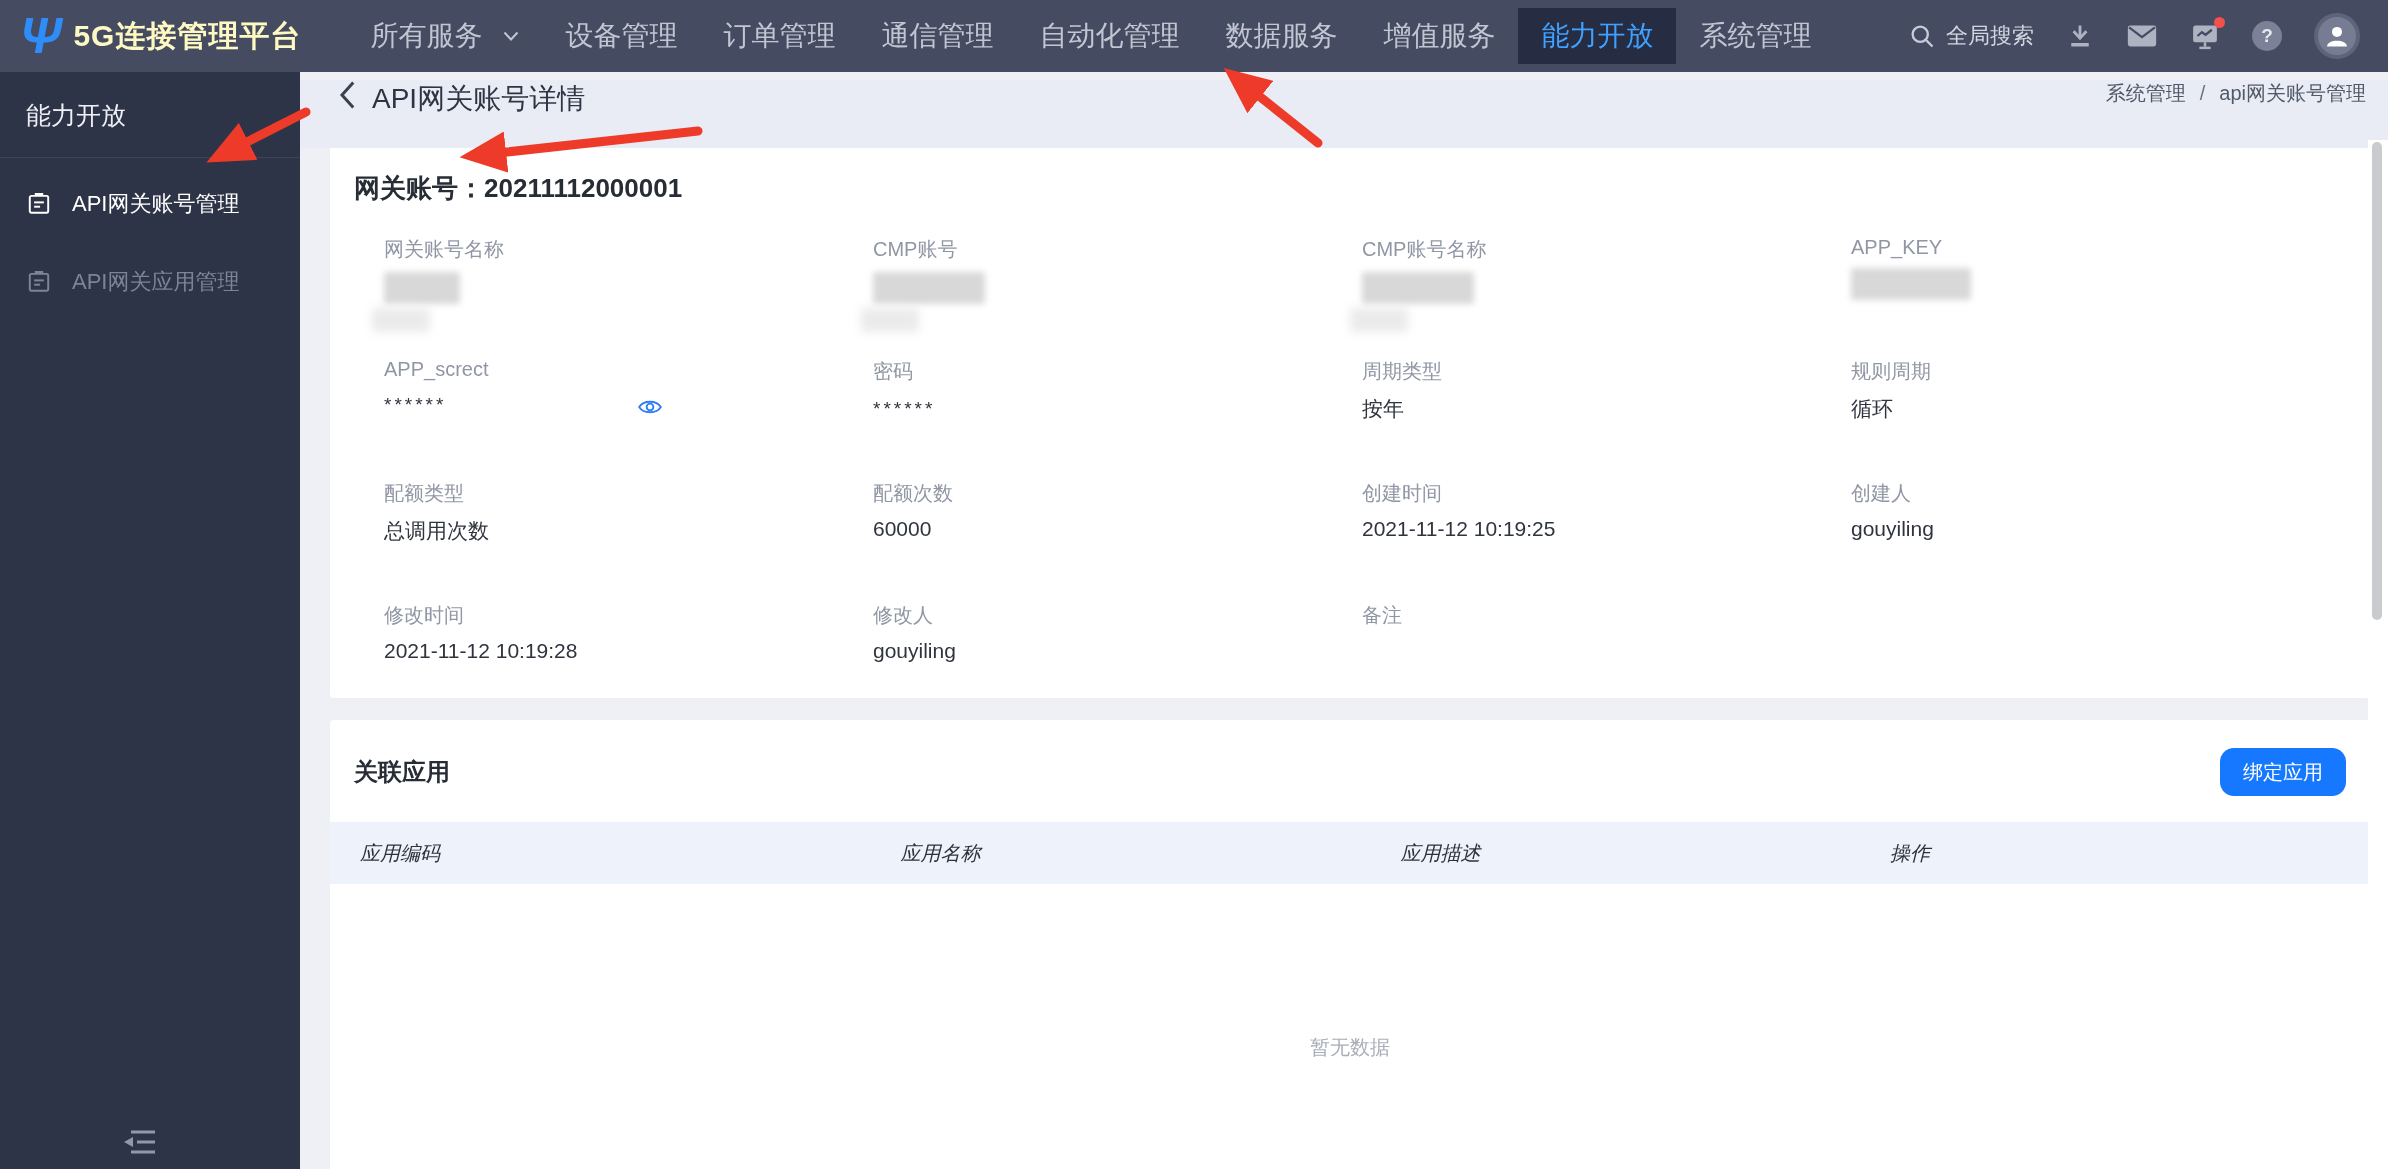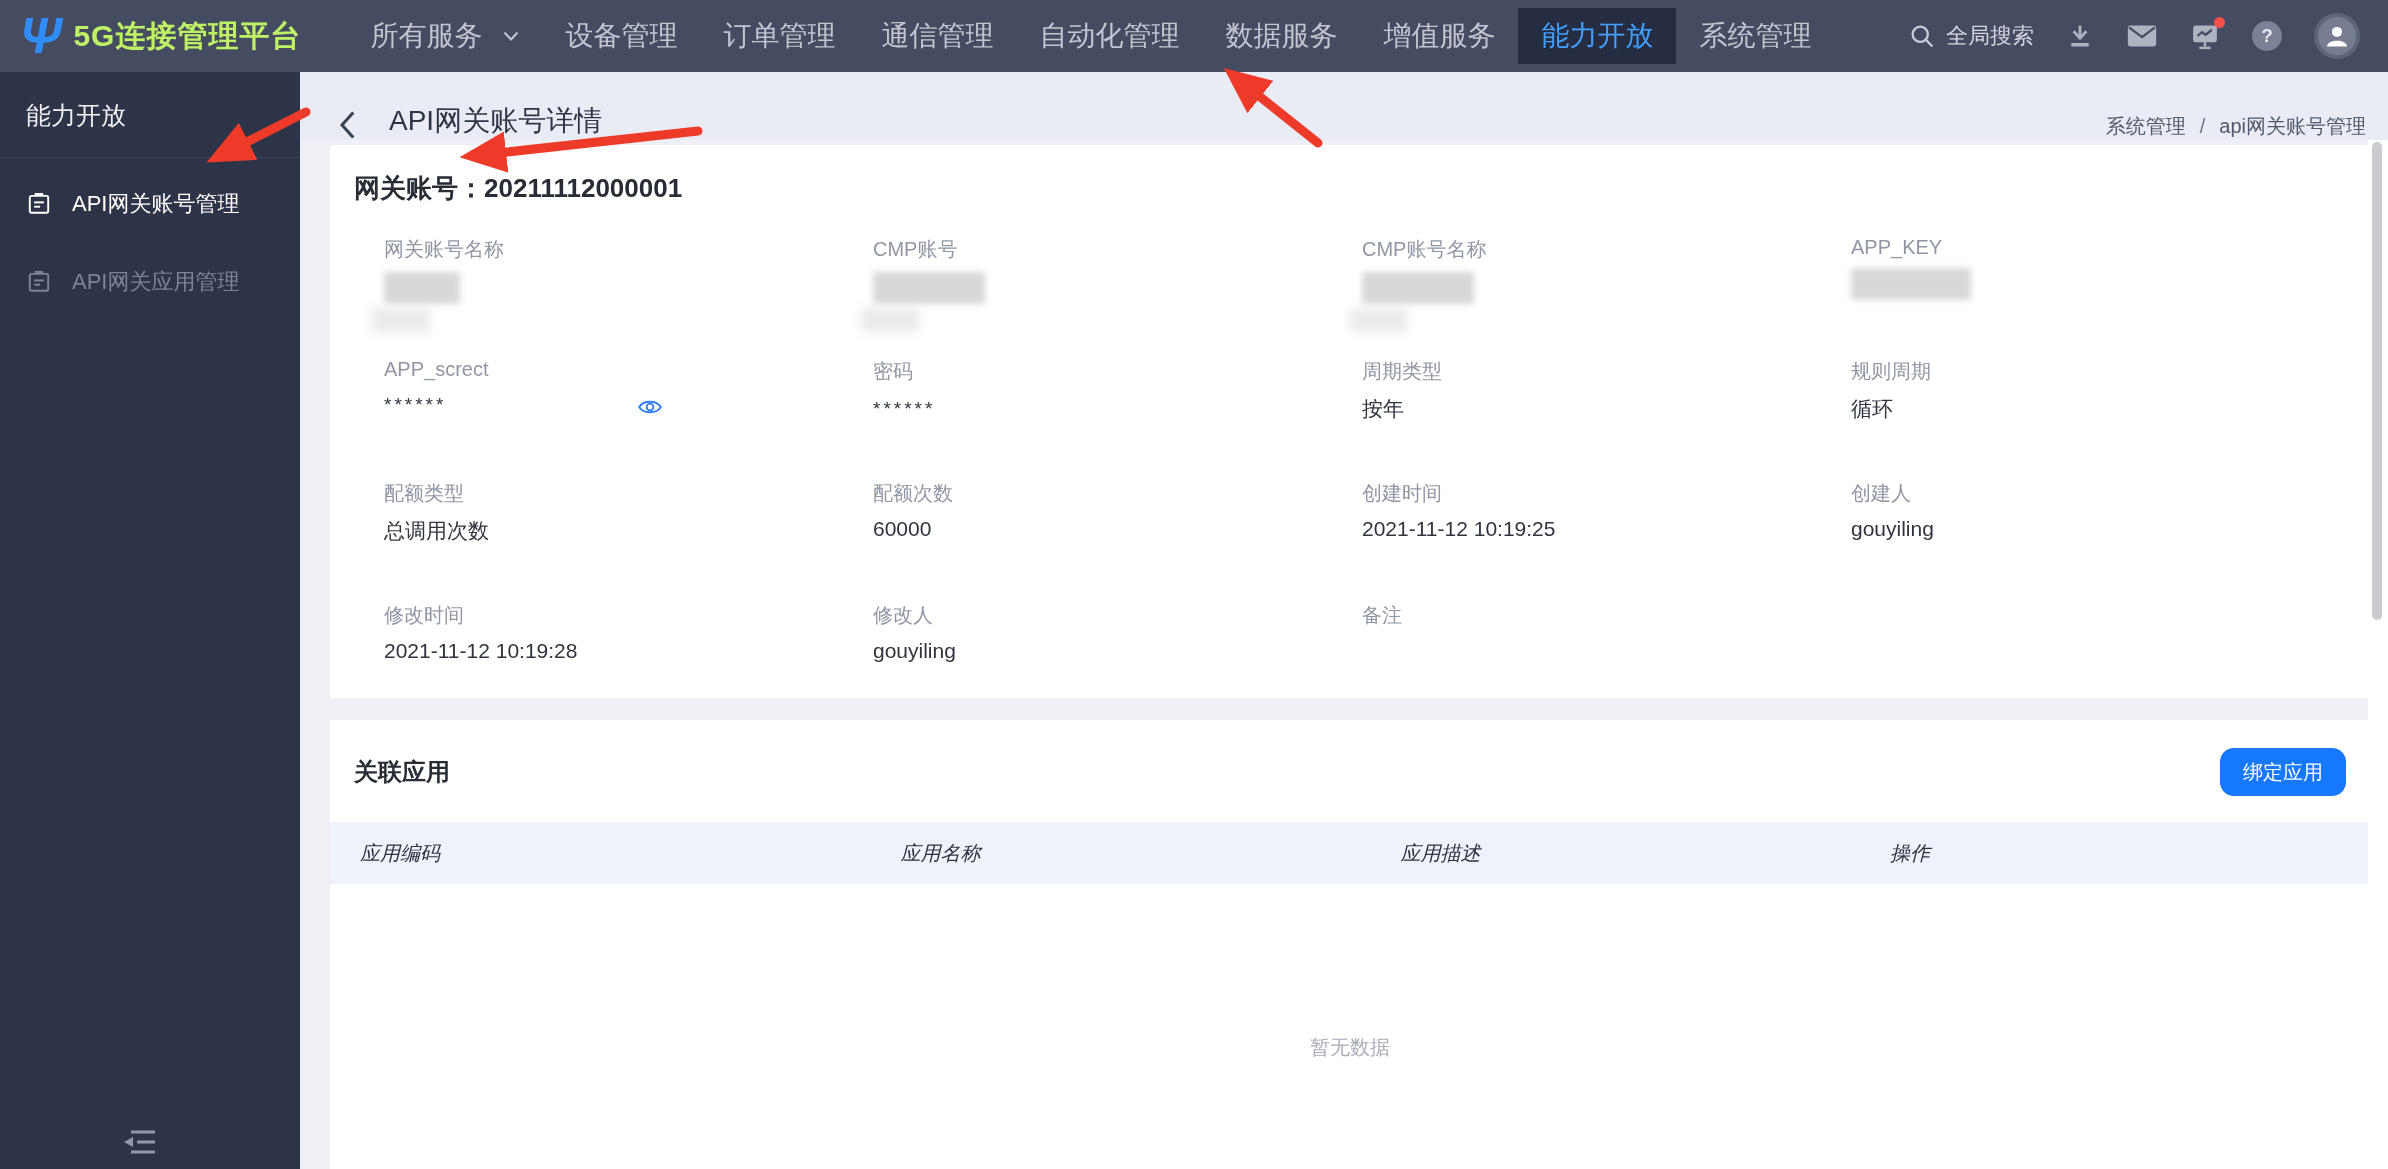--- a/index.html
+++ b/index.html
@@ -7,41 +7,41 @@
   body {
     position:relative; overflow:hidden;
     background:#eef0f6;
     font-family:"Liberation Sans","DejaVu Sans",sans-serif;
     color:#2f343e;
   }
   
   .navbar { position:absolute; inset:0 0 auto 0; height:72px; background:#454b61; display:flex; align-items:center; z-index:10; }
   .brand { display:flex; align-items:center; padding-left:20px; flex:0 0 auto; }
   .logo { color:#2e8df8; font-size:50px; line-height:52px; font-weight:bold; font-style:italic; margin-right:12px; }
-  .brand-title { color:#bef264; font-size:30px; font-weight:bold; letter-spacing:1px; white-space:nowrap; }
+  .brand-title { color:#fef9c3; font-size:30px; font-weight:bold; letter-spacing:1px; white-space:nowrap; }
   .nav-menu { display:flex; align-items:center; height:72px; margin-left:46px; }
   .nav-item { color:#c2c6d2; font-size:28px; height:56px; display:flex; align-items:center; padding:0 23px; cursor:pointer; white-space:nowrap;gap:12px; }
   .nav-item .chev { margin-left:9px; display:inline-flex; }
   .nav-item.active { background:#262c42; color:#3fa1ff; }
   .nav-right { margin-left:auto; display:flex; align-items:center; gap:32px; padding-right:28px; }
   .search-box { display:flex; align-items:center; gap:10px; color:#d3d6e0; font-size:22px; cursor:pointer; white-space:nowrap; }
   .icon-btn { display:inline-flex; position:relative; cursor:pointer; }
   .red-dot { position:absolute; top:-4px; right:-5px; width:11px; height:11px; border-radius:50%; background:#f5504a; }
   .help-circle { width:30px; height:30px; border-radius:50%; background:#7b8196; color:#e6e8f0; font-size:19px; font-weight:bold; display:flex; align-items:center; justify-content:center; cursor:pointer; }
   .avatar { width:46px; height:46px; border-radius:50%; background:#767d92; border:4px solid #5d647b; display:flex; align-items:center; justify-content:center; cursor:pointer; }
   
   .sidebar { position:absolute; left:0; top:72px; width:300px; height:1097px; background:#2e3447; z-index:5; }
   .sidebar-title { color:#eef0f6; font-size:25px; padding:27px 0 25px 26px; }
   .sidebar-divider { height:1px; background:#3d4459; }
   .side-item { display:flex; align-items:center; gap:20px; height:64px; padding-left:26px; color:#7e8498; font-size:22px; cursor:pointer; margin-top:14px; }
   .side-item.active { color:#ffffff; }
   .side-item .s-icon { display:inline-flex; }
   .collapse-btn { position:absolute; left:120px; bottom:12px; cursor:pointer; display:inline-flex; }
   
-  .page-header { position:absolute; left:300px; top:72px; width:2088px; height:68px; background:#e9ecf4; display:flex; align-items:flex-end; z-index:4;gap:17px; }
+  .page-header { position:absolute; left:300px; top:80px; width:2088px; height:68px; background:#e9ecf4; display:flex; align-items:flex-start; z-index:4; }
   .back-btn { margin-left:36px; display:inline-flex; cursor:pointer; }
   .page-title { margin-left:14px; font-size:28px; color:#2e3443; }
   .breadcrumb { margin-left:auto; margin-right:22px; display:flex; align-items:center; gap:14px; font-size:20px; }
   .crumb { color:#525a6a; cursor:pointer; }
   .crumb-sep { color:#6d7484; }
   
   .card { position:absolute; background:#ffffff; border-radius:4px; }
   .card1 { left:330px; top:145px; width:2040px; height:553px; }
   .account-line { padding:26px 0 0 24px; font-size:26px; font-weight:bold; color:#272c35; }
   .detail-grid { display:grid; grid-template-columns:repeat(4,1fr); padding:30px 30px 0 54px; }

